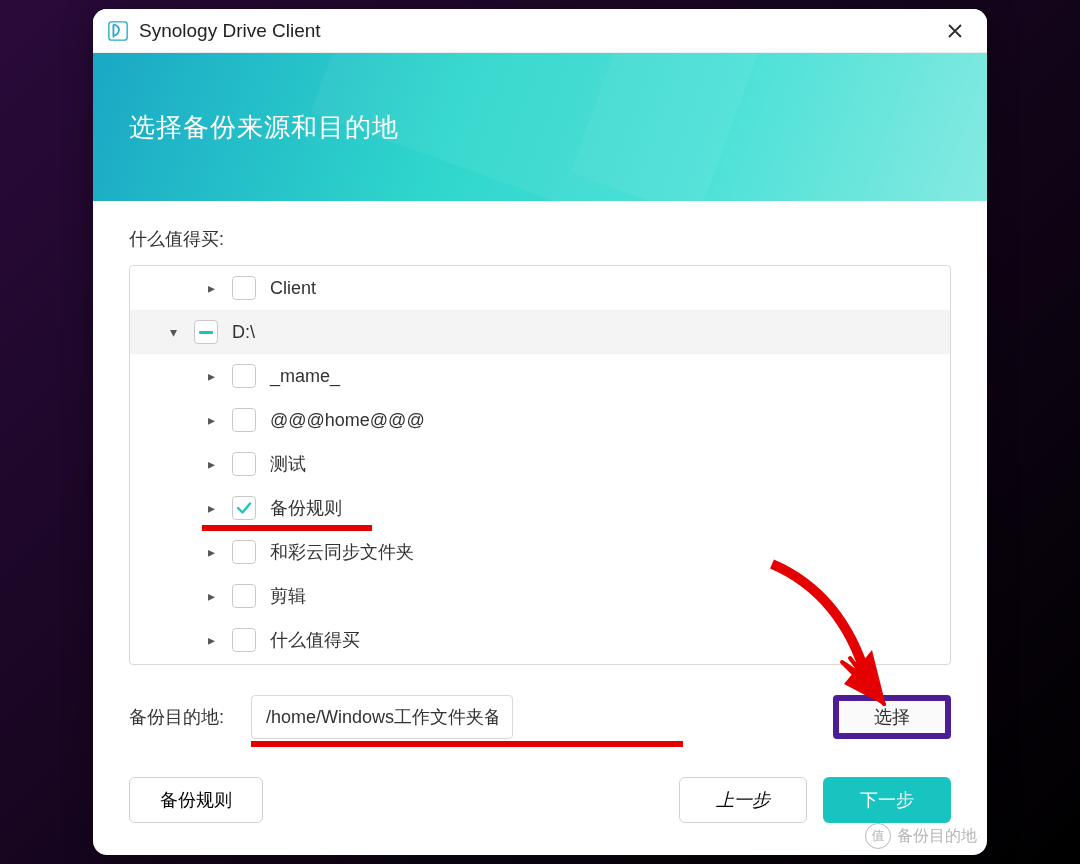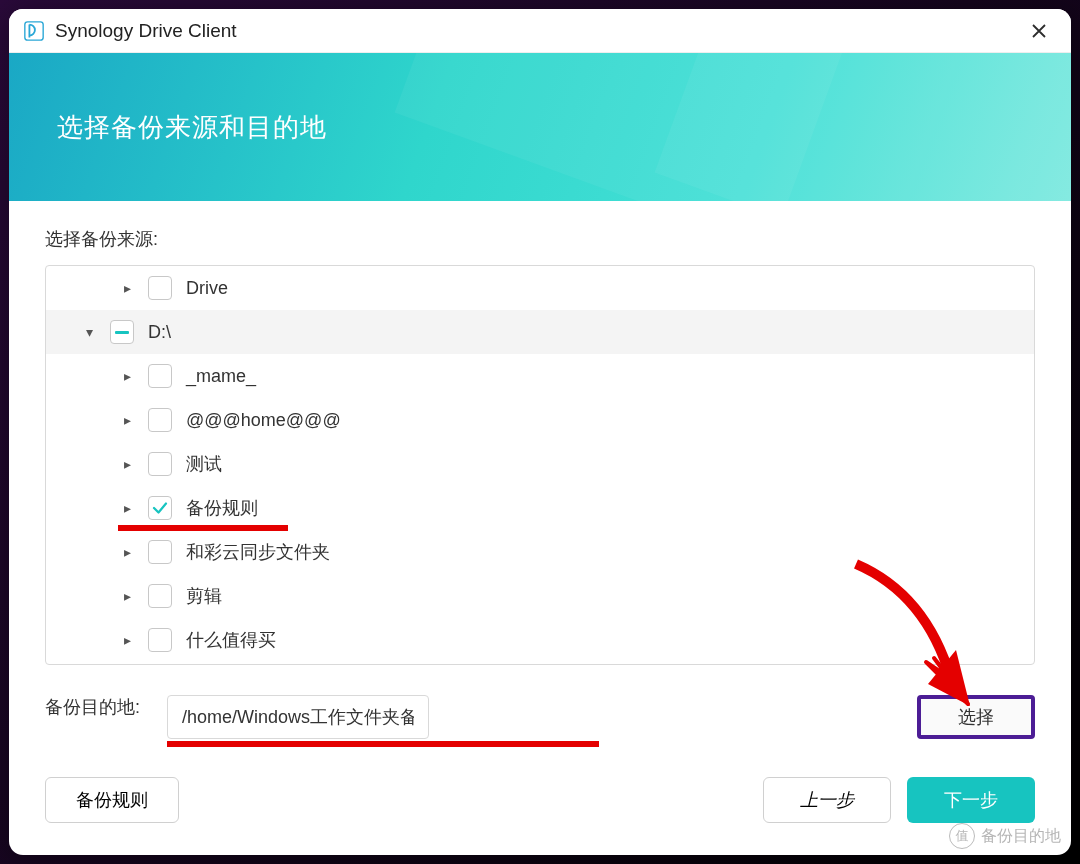--- a/index.html
+++ b/index.html
@@ -1,36 +1,36 @@
 <!DOCTYPE html>
 <html><head>
 <meta charset="utf-8">
 <style>
   * { box-sizing: border-box; margin: 0; padding: 0; }
   html, body { width: 1080px; height: 864px; overflow: hidden; font-family: "Segoe UI", "Microsoft YaHei", Arial, sans-serif; }
   body { background: linear-gradient(135deg,#2a0a3a 0%, #000 100%); display:flex; align-items:center; justify-content:center;}
   .window {
-    width: 1062px; height: 846px; background: #fff; border-radius: 14px; position: relative;
+    width: 894px; height: 846px; background: #fff; border-radius: 14px; position: relative;
     overflow: hidden; box-shadow: 0 4px 30px rgba(0,0,0,.4);
   }
   .titlebar {
     height: 44px; display: flex; align-items: center; padding: 0 14px; border-bottom: 1px solid #eee;
     background: #fff;
   }
   .app-icon {
     width: 22px; height: 22px; margin-right: 10px; display:flex; align-items:center; justify-content:center;
   }
   .app-title { font-size: 19px; color: #222; }
   .close-btn {
     margin-left: auto; width: 36px; height: 36px; display: flex; align-items:center; justify-content:center;
     font-size: 22px; color:#222; cursor: pointer; border-radius:4px;
   }
   .banner {
     height: 148px; background: linear-gradient(110deg,#1aa8c5 0%, #2fd6cc 40%, #45e0d6 70%, #7fe9e0 100%);
-    position: relative; display:flex; align-items:center; padding-left: 48px; color:#fff;
+    position: relative; display:flex; align-items:center; padding-left: 36px; color:#fff;
   }
   .banner::before, .banner::after{
     content:""; position:absolute; width:400px; height:400px;
     background: rgba(255,255,255,0.05); transform: rotate(20deg);
   }
   .banner::before{ right:-40px; top:-200px; }
   .banner::after{ right:220px; top:-260px; }
   .banner h1 { font-size: 26px; font-weight: 400; letter-spacing: 1px; position:relative; z-index:2;}
   .body-area { padding: 26px 36px 0 36px; }
   .section-label { font-size: 18px; color:#333; margin-bottom: 14px; }
@@ -54,32 +54,32 @@
     content:""; width:14px; height:3px; background:#17c4c0; border-radius:1px;
   }
   .checkbox.checked svg { display:block; }
   .checkbox svg { display:none; width:18px; height:18px; stroke:#17c4c0; stroke-width:3; fill:none; stroke-linecap:round; stroke-linejoin:round;}
   .tree-row.drive .expand-arrow{ color:#555; }
   .tree-row.drive { background:#f4f4f4; }
   .tree-row.drive .expand { width: 52px; justify-content:flex-end;}
   .redline1 {
     position:absolute; left:72px; top:259px; width:170px; height:6px; background:#e40000;
   }
-  .dest-row { display:flex; margin-top: 30px; gap: 14px;}
+  .dest-row { display:flex; align-items:center; margin-top: 30px; gap: 14px;}
   .dest-label { font-size:18px; color:#333; white-space:nowrap; width:108px;}
   .dest-input {
     flex:1; height:44px; border:1px solid #d9d9d9; border-radius:4px; font-size:18px; padding: 0 14px;
     color:#333; outline:none;
   }
   .dest-wrap { flex:1; position:relative; }
   .redline2 {
     position:absolute; left:0; bottom:-8px; width:432px; height:6px; background:#e40000;
   }
   .select-btn {
-    width:118px; height:44px; border:4px solid #4c1d95; border-radius:4px; background:#fafafa;
+    width:118px; height:44px; border:6px solid #4c1d95; border-radius:4px; background:#fafafa;
     font-size:18px; color:#333; cursor:pointer;
   }
   .footer {
     display:flex; align-items:center; padding: 38px 36px 0 36px;
   }
   .rule-btn {
     height:46px; padding:0 30px; border:1px solid #d0d0d0; border-radius:6px; background:#fff;
     font-size:18px; cursor:pointer;
   }
   .footer .spacer{ flex:1;}
@@ -121,30 +121,30 @@
           <path d="M2 2 L14 14 M14 2 L2 14" stroke="#222" stroke-width="1.8"></path>
         </svg>
     </div>
   </div>
 
   <div class="banner">
     <h1>选择备份来源和目的地</h1>
   </div>
 
   <div class="body-area">
-    <div class="section-label">选择备份来源:</div>
+    <div class="section-label">什么值得买:</div>
 
     <div class="tree-panel">
       <div class="tree-scroll" id="tree-scroll">
           <div class="tree-row">
             <span class="expand" style="width: 90px;">
               <span class="expand-arrow">▸</span>
             </span>
             <span class="checkbox "></span>
-            <span>Drive</span>
+            <span>Client</span>
           </div>
           <div class="tree-row drive">
             <span class="expand" style="width: 52px;">
               <span class="expand-arrow">▾</span>
             </span>
             <span class="checkbox indeterminate"></span>
             <span>D:\</span>
           </div>
           <div class="tree-row">
             <span class="expand" style="width: 90px;">

